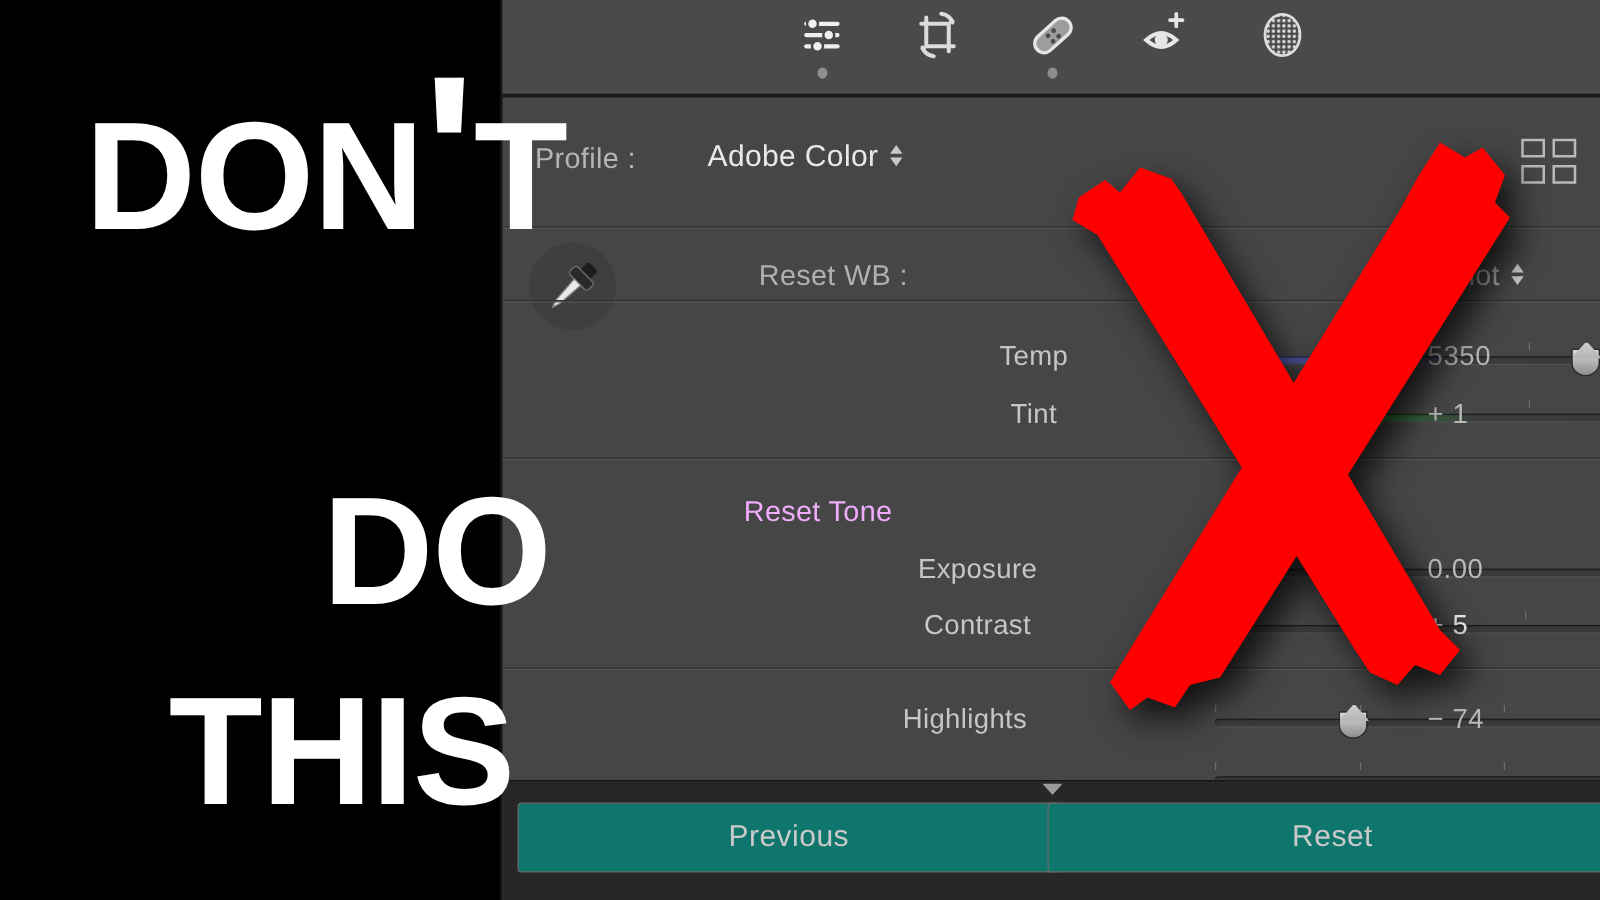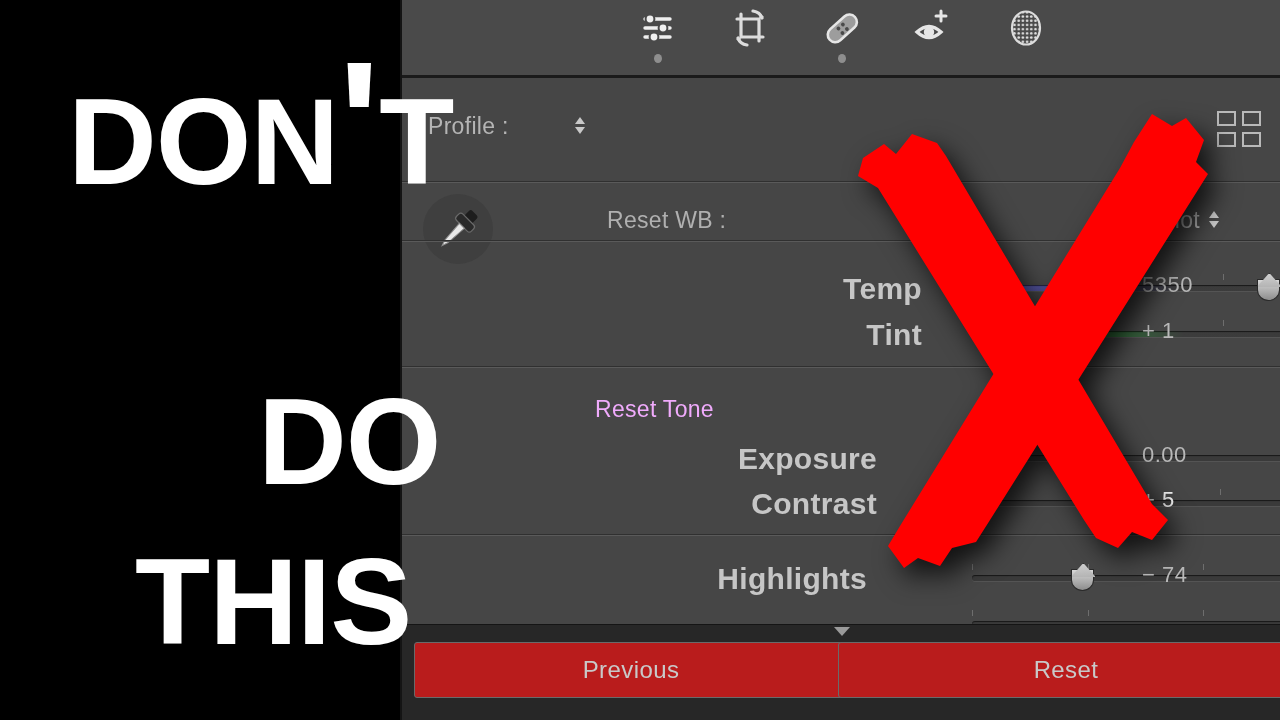--- a/index.html
+++ b/index.html
@@ -52,22 +52,22 @@
 
   
   #wb-section { position:absolute; left:0; top:182px; width:880px; height:184px; }
   #eyedropper-wrap { position:absolute; left:21px; top:12px; width:70px; height:70px;
     border-radius:50%; background:#3f3f3f; display:flex; align-items:center; justify-content:center; cursor:pointer; }
   #wb-reset-label { position:absolute; left:205px; top:25px; font-size:23px; color:#b0b0b0; letter-spacing:.3px; }
   #wb-value { position:absolute; right:62px; top:25px; font-size:23px; color:#b9b9b9; letter-spacing:.3px; }
 
   
   .srow { position:absolute; left:0; width:880px; height:30px; }
-  .srow .slabel { position:absolute; text-align:right; font-size:30px; color:#c6c6c6; letter-spacing:.3px;
-    top:-2px; width:190px;font-weight:bold; }
+  .srow .slabel { position:absolute; text-align:center; font-size:22px; color:#c6c6c6; letter-spacing:.3px;
+    top:-2px; width:190px; }
   .srow .strack { position:absolute; height:26px; }
   .tick-row { position:absolute; top:0; height:8px; width:100%; }
   .tick-row b { position:absolute; top:0; width:1px; height:6px; background:#6e6e6e; }
   .bar { position:absolute; top:11px; height:6px; border-radius:3px; background:#3a3a3a;
          box-shadow:inset 0 1px 1px rgba(0,0,0,.6), 0 1px 0 rgba(255,255,255,.08); }
   .knob { position:absolute; top:5px; width:23px; height:22px; margin-left:-11px;
           background:linear-gradient(#d8d8d8,#8d8d8d); border:1px solid #2a2a2a; }
   .knob { border-radius:0 0 50% 50%; }
   .knob:before { content:""; position:absolute; left:-1px; top:-7px; width:23px; height:13px;
     background:linear-gradient(#cfcfcf,#b4b4b4);
@@ -82,21 +82,21 @@
   #tone-reset { position:absolute; left:193px; top:30px; font-size:23px; color:#f0abfc; letter-spacing:.3px; }
 
   #low-section { position:absolute; left:0; top:546px; width:880px; height:74px; }
 
   
   #bottombar { position:absolute; left:0; bottom:0; width:880px; height:96px; background:#272727;
                border-top:1px solid #151515; }
   #btn-caret { position:absolute; left:50%; top:2px; transform:translateX(-50%);
                width:0; height:0; border-left:8px solid transparent; border-right:8px solid transparent;
                border-top:9px solid #9a9a9a; }
-  .bigbtn { position:absolute; top:17px; height:56px; background:#b91c1c;
+  .bigbtn { position:absolute; top:17px; height:56px; background:#0f766e;
             border:1px solid #6a6a6a; border-radius:3px;
             display:flex; align-items:center; justify-content:center;
             font-size:24px; color:#c9c9c9; letter-spacing:.4px; cursor:pointer; }
   #btn-previous { left:12px; width:434px; }
   #btn-reset { left:436px; width:456px; }
 
   
   #overlay-text {
     position:absolute; left:0; top:0; width:400px; height:720px;
     background:#000; z-index:40;text-align:center;
@@ -191,21 +191,21 @@
             <ellipse cx="22" cy="22" rx="14" ry="16.5" fill="url(#mesh)" stroke="#dcdcdc" stroke-width="2.2"></ellipse>
           </svg>
         </div>
 
       </div>
     </div>
 
     <div id="profile-row">
       <div id="profile-label">Profile :</div>
       <div id="profile-value">
-        <span class="stepper"><i class="up"></i><i class="dn"></i></span>
+        <span>Adobe Color</span><span class="stepper"><i class="up"></i><i class="dn"></i></span>
       </div>
       <div id="profile-grid">
         <span></span>
           <span></span>
           <span></span>
           <span></span>
       </div>
       <div class="divider" style="top:100px;"></div>
     </div>
 

